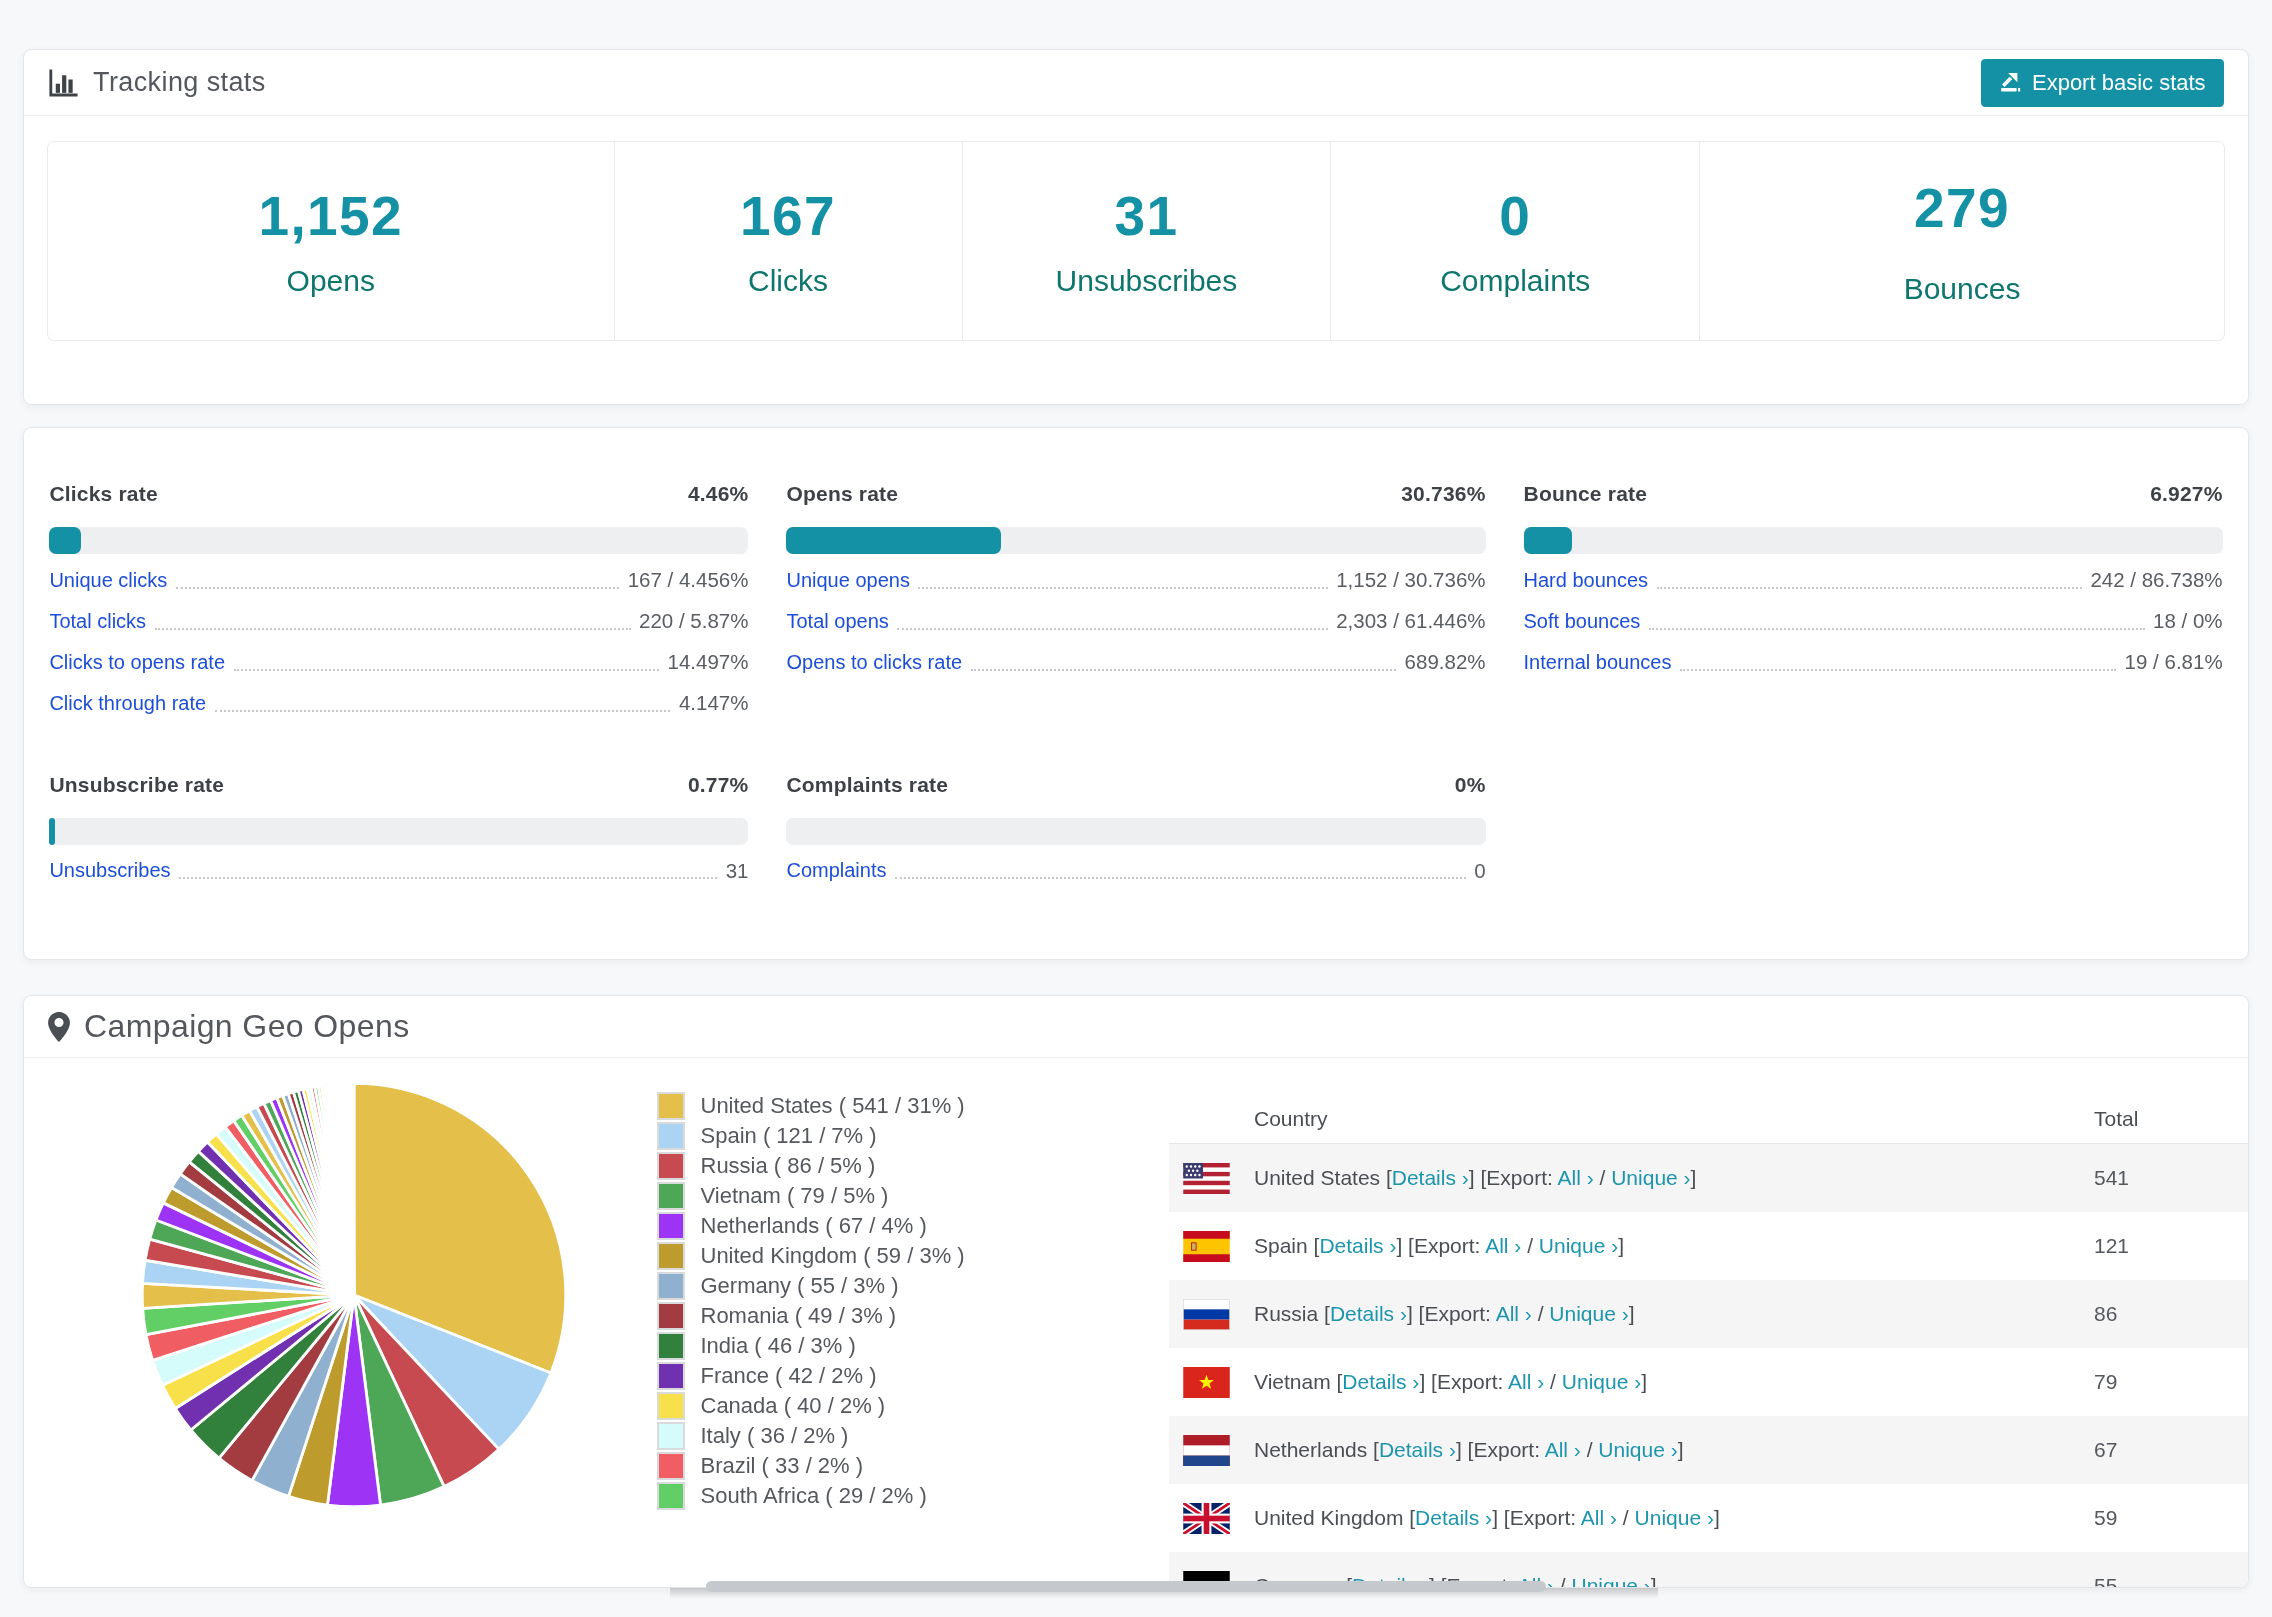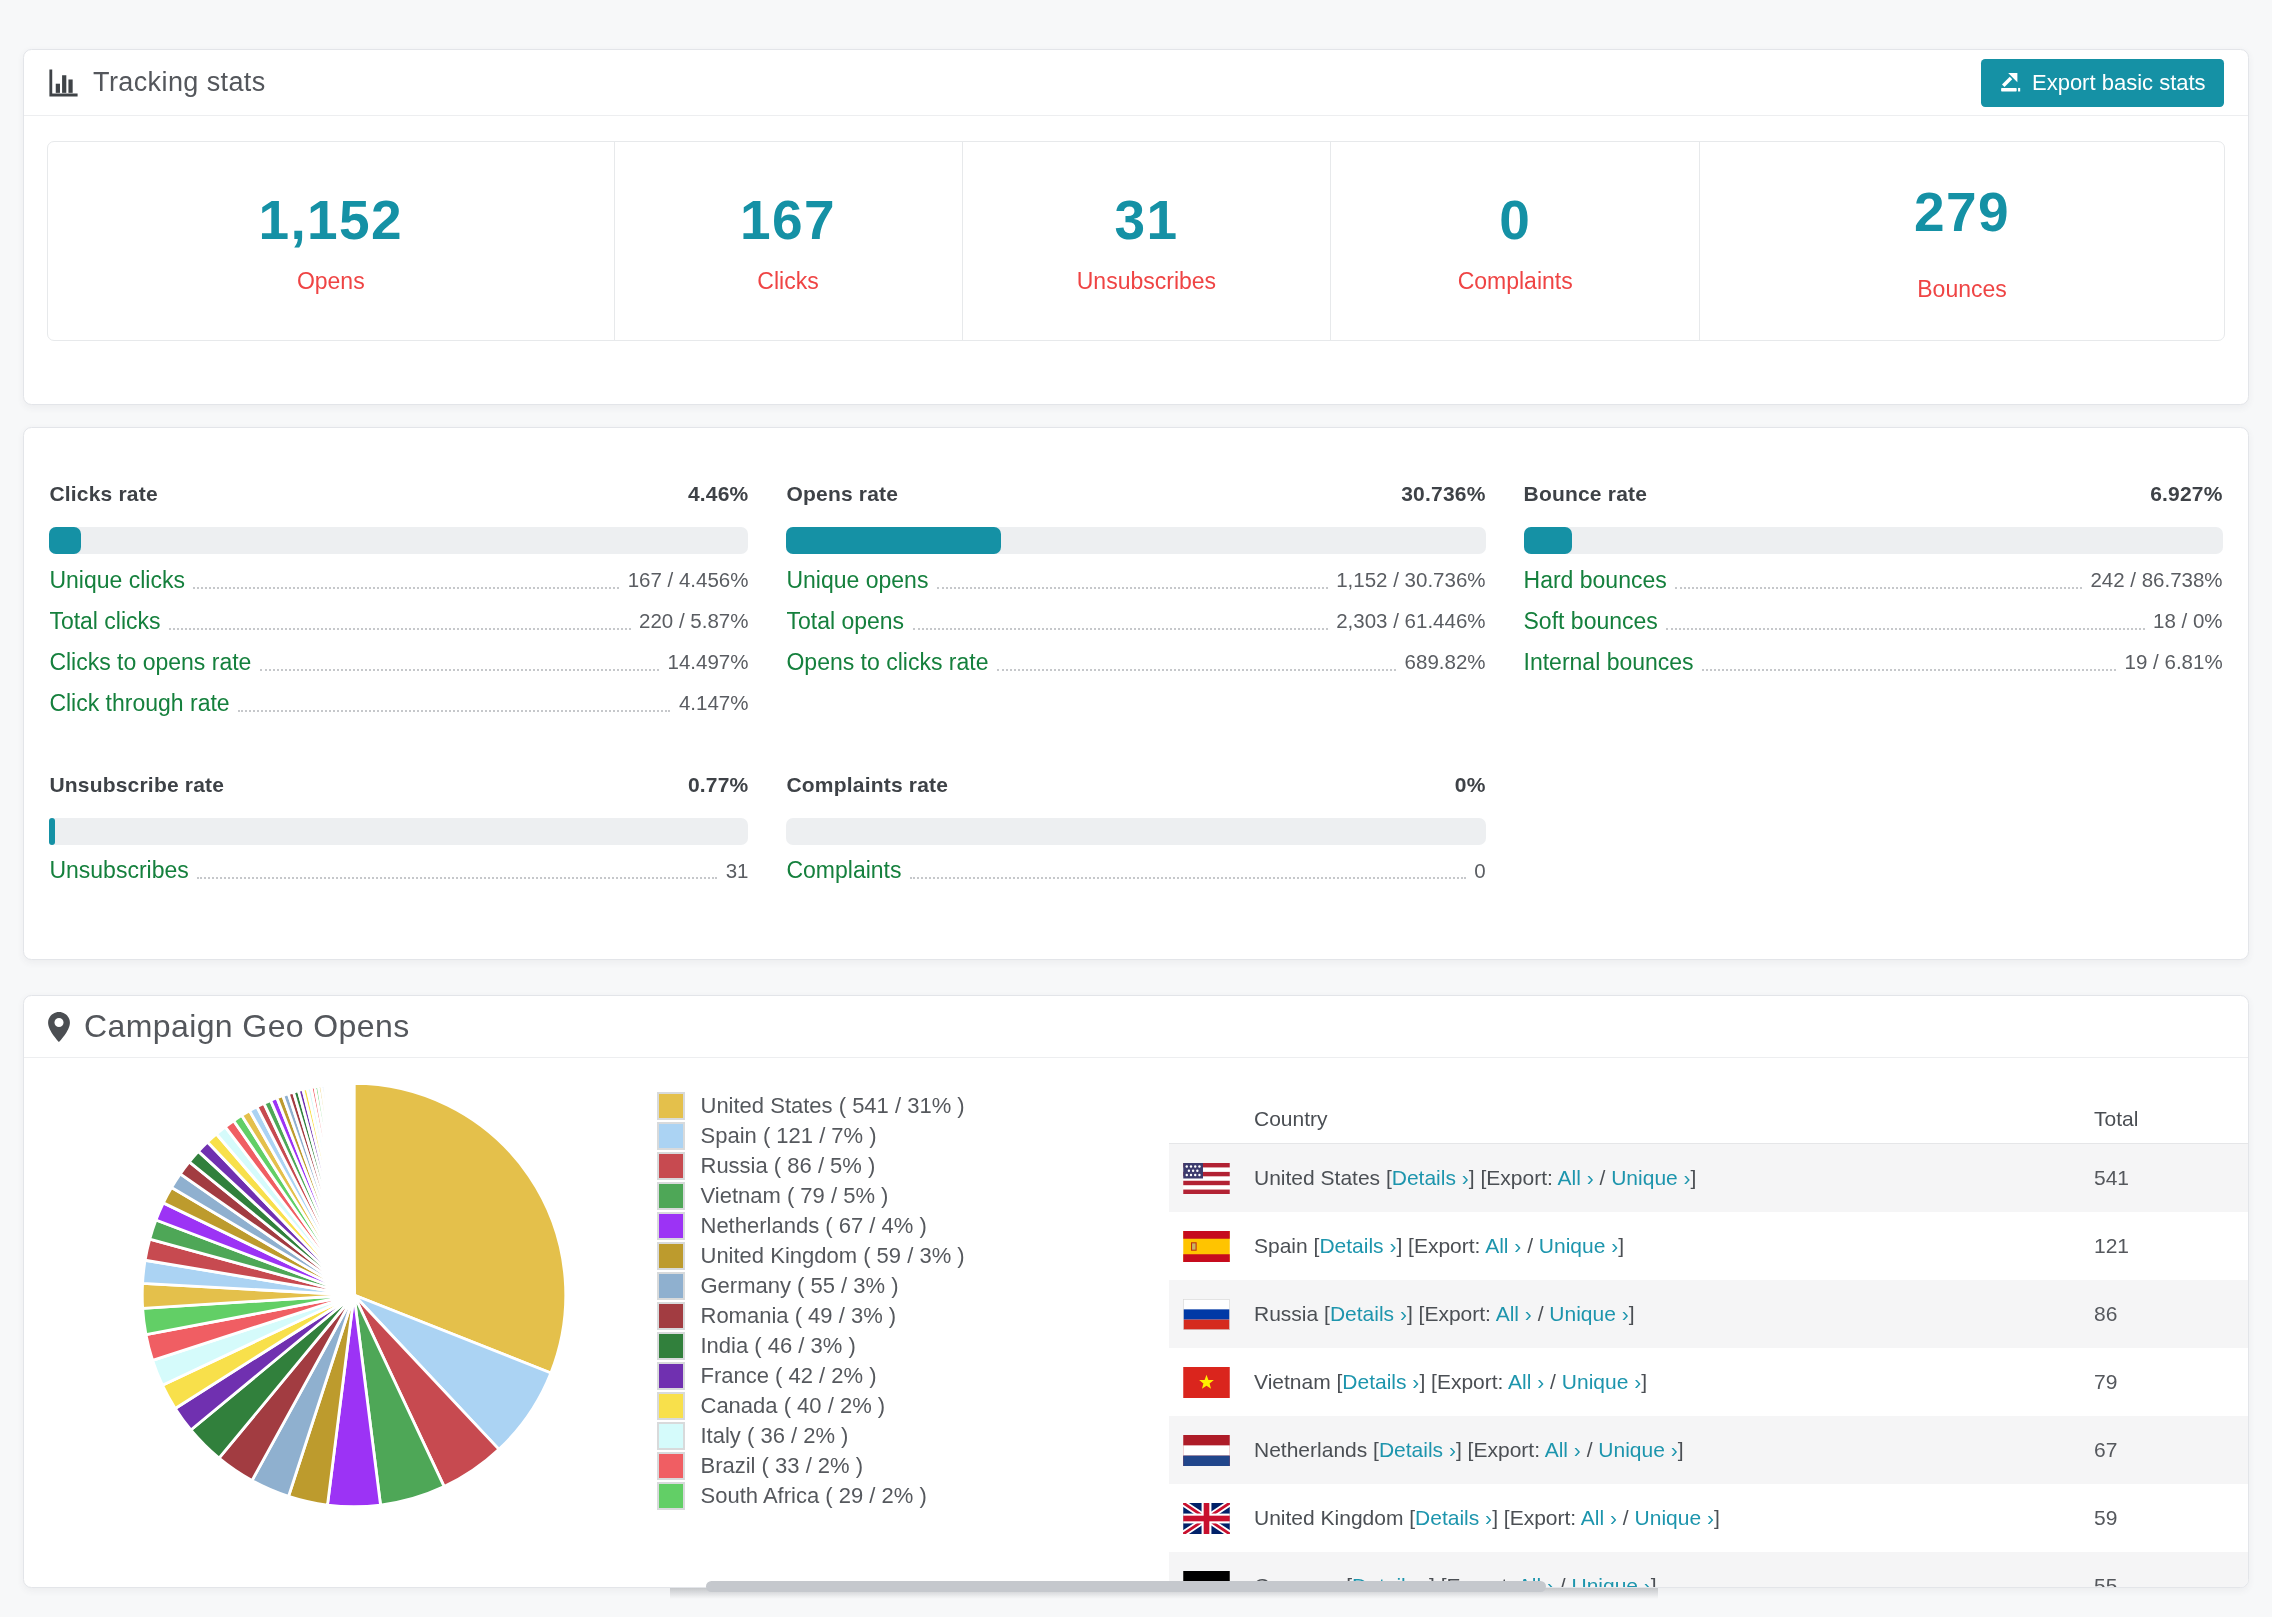--- a/index.html
+++ b/index.html
@@ -28,30 +28,30 @@
   .export-btn{
     margin-left:auto;display:flex;align-items:center;gap:10px;
     background:#1591a5;color:#fff;border:none;border-radius:4.2px;
     height:48px;padding:0 18.4px;font-size:22px;font-family:inherit;cursor:pointer;
   }
 
   .summary{display:flex;margin:25.4px 23px 0;border:1.4px solid #e7e9eb;border-radius:7px;height:198px;overflow:hidden;background:#fff;}
   .sum-cell{display:flex;flex-direction:column;align-items:center;justify-content:center;}
   .sum-cell + .sum-cell{border-left:1.4px solid #e7e9eb;}
   .sum-num{font-size:55px;font-weight:bold;color:#1591a5;letter-spacing:1.4px;}
-  .sum-label{font-size:23px;color:#ef4444;margin-top:16px;}
+  .sum-label{font-size:30px;color:#0f766e;margin-top:16px;}
 
   #rates{display:grid;grid-template-columns:repeat(3,1fr);column-gap:38px;row-gap:49px;padding:54px 25.4px 0;}
   .rate-head{display:flex;justify-content:space-between;align-items:baseline;}
   .rate-title,.rate-pct{font-size:21px;font-weight:bold;color:#3e4247;letter-spacing:0.2px;}
   .bar{margin-top:21px;height:27px;background:#edeff1;border-radius:7px;}
   .bar-fill{height:27px;background:#1591a5;border-radius:7px;}
   .rate-rows{margin-top:5.6px;}
   .rrow{height:41px;display:flex;align-items:center;}
-  .rrow .lbl{font-size:23px;color:#15803d;white-space:nowrap;}
+  .rrow .lbl{font-size:20px;color:#1d4ed8;white-space:nowrap;}
   .rrow .leader{flex:1;margin:0 8.5px;border-bottom:2.1px dotted #c6c8cb;height:15.5px;}
   .rrow .val{font-size:20.5px;color:#5a5d62;white-space:nowrap;}
 
   #pie-wrap{position:absolute;left:90px;top:59px;width:480px;height:480px;}
   #legend{position:absolute;left:633px;top:95px;margin:0;padding:0;list-style:none;}
   #legend li{display:flex;align-items:center;height:30px;}
   .sw{width:24px;height:24px;border:2.1px solid #d8dadb;margin-right:15.5px;box-sizing:content-box;flex:none;}
   .leg-label{font-size:22px;color:#55585d;white-space:nowrap;}
 
   #geo-table{position:absolute;left:1145px;top:99px;width:1080px;}

